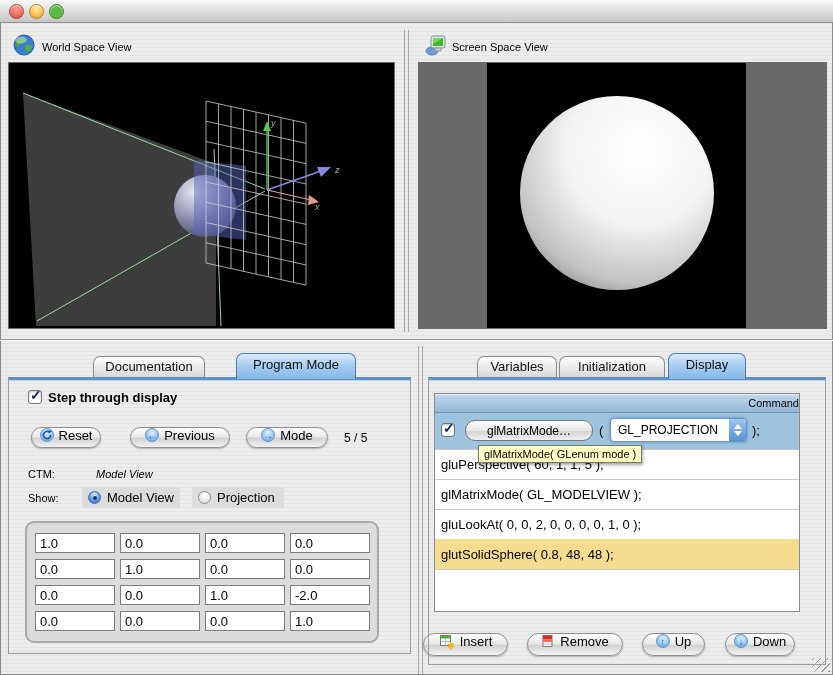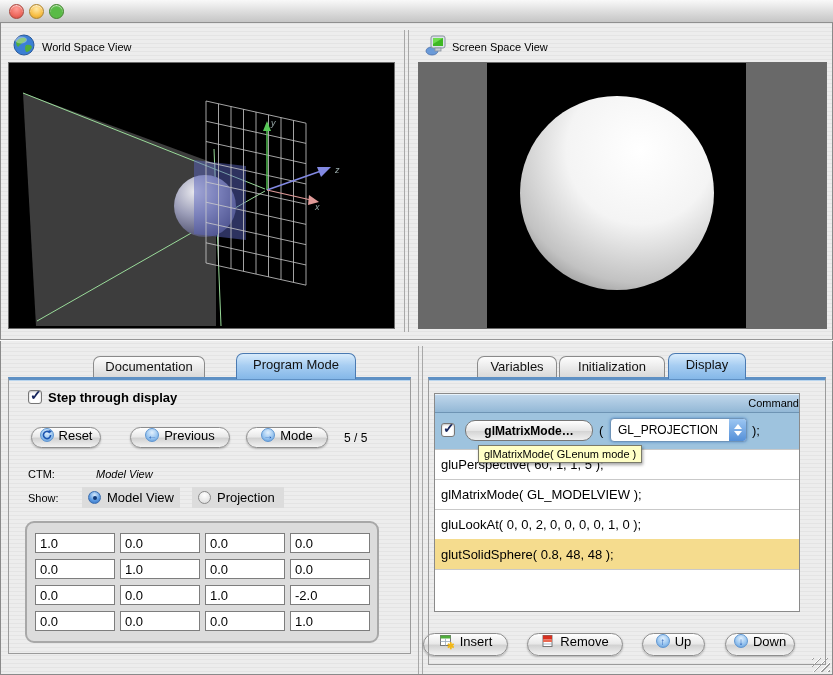--- a/index.html
+++ b/index.html
@@ -72,21 +72,21 @@
     border:1px solid #8a8a8a;box-sizing:border-box;}
   .cmdhead{position:absolute;left:0;top:0;right:0;height:19px;
     background:linear-gradient(#c2d8ec,#93b8d6);border-bottom:1px solid #6e94b4;
     box-shadow:inset 0 1px 0 #e8f2fa;font-size:11px;line-height:19px;padding-left:6px;box-sizing:border-box;color:#000;text-align:right;}
   .cmdrow{position:absolute;left:0;right:0;border-bottom:1px solid #c9c9c9;font-size:13px;color:#000;}
   .cmdrow .code{position:absolute;left:6px;top:0;bottom:0;display:flex;align-items:center;}
   .row-sel{background:#9ec3de;}
   .row-hl{background:#f5dc8e;}
   .mini-pill{position:absolute;box-sizing:border-box;border:1px solid #777;border-radius:10px;
     background:linear-gradient(#ffffff,#e6e6e6 50%,#d5d5d5 55%,#f0f0f0);
-    font-size:12px;font-weight:bold;text-align:center;}
+    font-size:12px;font-weight:normal;text-align:center;}
   .combo{position:absolute;box-sizing:border-box;background:#fff;border:1px solid #6f94b8;border-radius:4px;
     box-shadow:0 0 3px rgba(60,120,190,.8);font-size:12px;}
   .combo .val{position:absolute;left:7px;top:4px;}
   .combo .step{position:absolute;right:0;top:0;bottom:0;width:17px;border-radius:0 3px 3px 0;
     background:linear-gradient(#9cc6f2,#5590d8);display:flex;flex-direction:column;align-items:center;justify-content:center;gap:2px;}
   .tri-up{width:0;height:0;border-left:4px solid transparent;border-right:4px solid transparent;border-bottom:5px solid #fff;}
   .tri-dn{width:0;height:0;border-left:4px solid transparent;border-right:4px solid transparent;border-top:5px solid #fff;}
   .tooltip{position:absolute;left:478px;top:445px;background:#ffffc6;border:1px solid #7a7a6a;
     box-shadow:1px 2px 3px rgba(0,0,0,.35);font-size:11px;padding:2px 5px;z-index:9;color:#000;}
 

